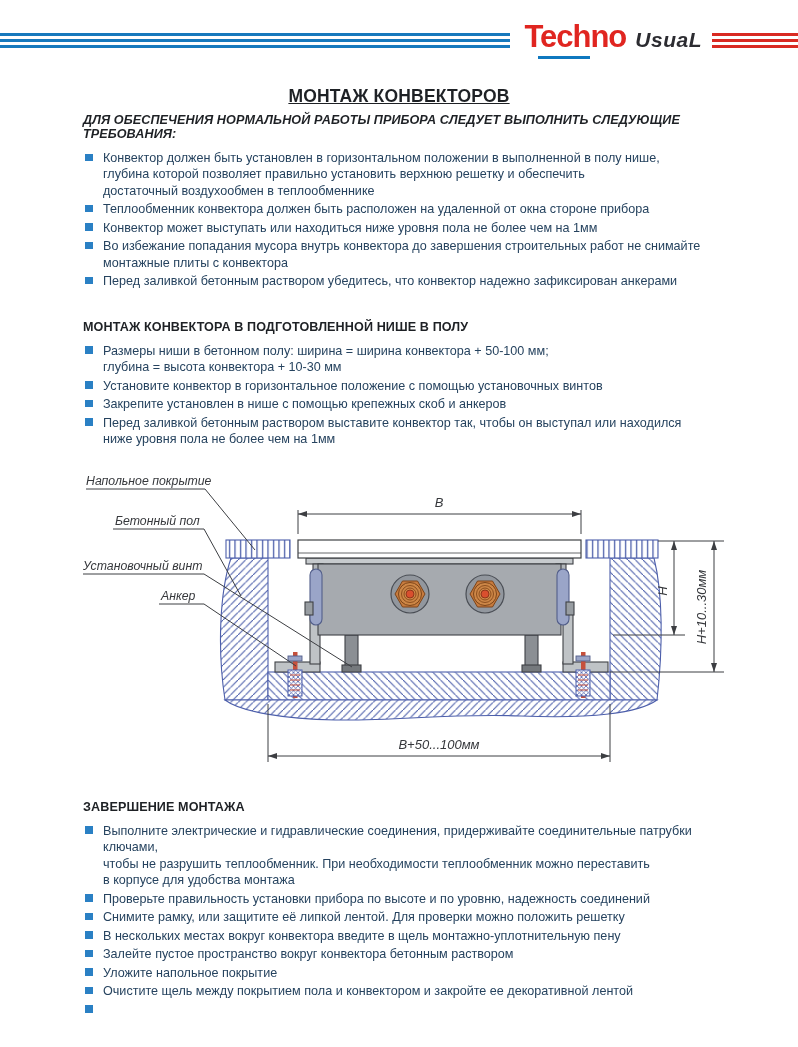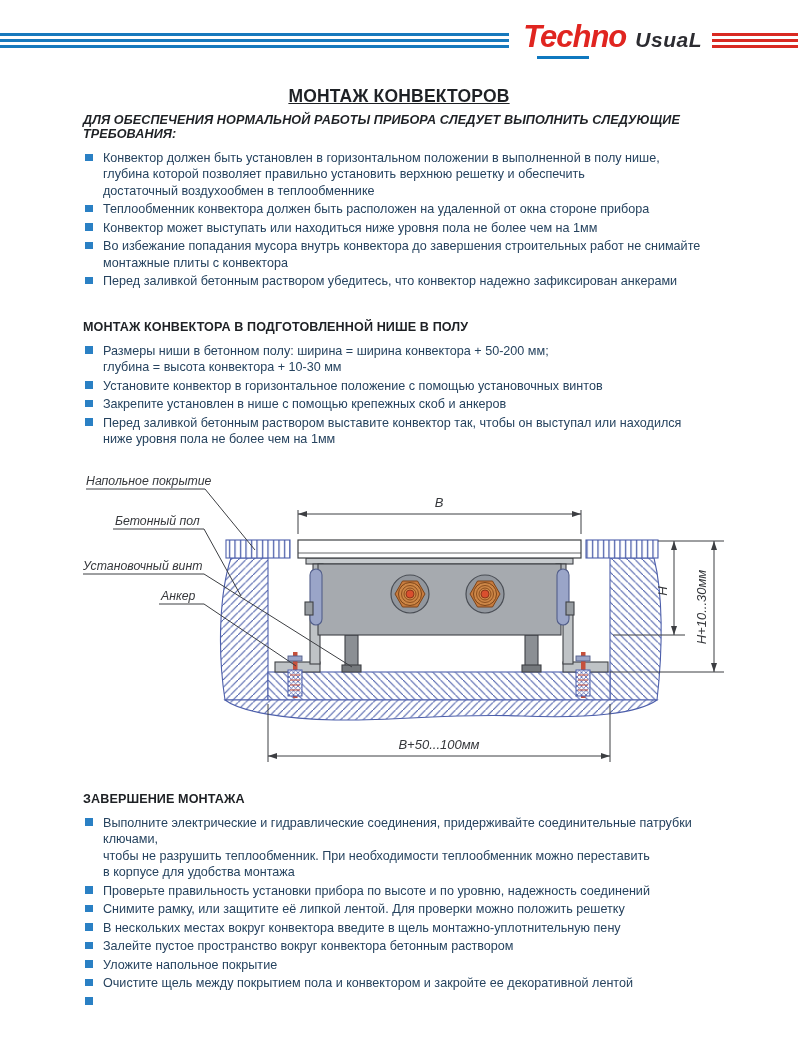--- a/index.html
+++ b/index.html
@@ -14,21 +14,21 @@
   
   header { display:flex; align-items:center; height:64px; margin-top:8px; }
   .rule { display:flex; flex-direction:column; gap:3px; }
   .rule span { display:block; height:3px; }
   .rule-blue { flex:1 1 auto; }
   .rule-blue span { background:#1779bd; }
   .rule-red { width:86px; }
   .rule-red span { background:#d92a22; }
   .logo { position:relative; display:flex; align-items:baseline; padding:0 10px 6px 14px; white-space:nowrap; }
   .logo-techno {
-    font-size:31px; font-weight:700; font-style:italic;
+    font-size:31px; font-weight:700; 
     color:#e02520; letter-spacing:-1px;
   }
   .logo-underline { position:absolute; left:28px; bottom:2px; width:52px; height:3px; background:#0f78bf; }
   .logo-usual { font-size:21px; font-weight:700; font-style:italic; color:#2c2c31; margin-left:9px; letter-spacing:0.5px; }
 
   
   .doc-title {
     text-align:center; font-size:17.5px; font-weight:700; color:#1e2125;
     letter-spacing:0.2px; margin:14px 40px 0;text-decoration:underline;
   }
@@ -85,21 +85,21 @@
       <li><span class="bullet-sq"></span><span>Конвектор может выступать или находиться ниже уровня пола не более чем на 1мм</span></li>
       <li><span class="bullet-sq"></span><span>Во избежание попадания мусора внутрь конвектора до завершения строительных работ не снимайте
 монтажные плиты с конвектора</span></li>
       <li><span class="bullet-sq"></span><span>Перед заливкой бетонным раствором убедитесь, что конвектор надежно зафиксирован анкерами</span></li>
     </ul>
   </section>
 
   <section>
     <h2 class="section-heading">МОНТАЖ КОНВЕКТОРА В ПОДГОТОВЛЕННОЙ НИШЕ В ПОЛУ</h2>
     <ul class="bullets">
-      <li><span class="bullet-sq"></span><span>Размеры ниши в бетонном полу: ширина = ширина конвектора + 50-200 мм;
+      <li><span class="bullet-sq"></span><span>Размеры ниши в бетонном полу: ширина = ширина конвектора + 50-100 мм;
 глубина = высота конвектора + 10-30 мм</span></li>
       <li><span class="bullet-sq"></span><span>Установите конвектор в горизонтальное положение с помощью установочных винтов</span></li>
       <li><span class="bullet-sq"></span><span>Закрепите установлен в нише с помощью крепежных скоб и анкеров</span></li>
       <li><span class="bullet-sq"></span><span>Перед заливкой бетонным раствором выставите конвектор так, чтобы он выступал или находился
 ниже уровня пола не более чем на 1мм</span></li>
     </ul>
   </section>
 
   <figure class="diagram">
     <svg width="670" height="298" viewBox="0 0 670 298">
@@ -222,21 +222,21 @@
         <polyline points="86,134 131,134 223,196"></polyline>
       </g>
       <text class="dlabel" x="13" y="15">Напольное покрытие</text>
       <text class="dlabel" x="42" y="55">Бетонный пол</text>
       <text class="dlabel" x="10" y="100">Установочный винт</text>
       <text class="dlabel" x="88" y="130">Анкер</text>
     </svg>
   </figure>
 
   <section>
-    <h2 class="section-heading" style="margin-top:20px;">ЗАВЕРШЕНИЕ МОНТАЖА</h2>
+    <h2 class="section-heading" style="margin-top:28px;">ЗАВЕРШЕНИЕ МОНТАЖА</h2>
     <ul class="bullets">
       <li><span class="bullet-sq"></span><span>Выполните электрические и гидравлические соединения, придерживайте соединительные патрубки ключами,
 чтобы не разрушить теплообменник. При необходимости теплообменник можно переставить
 в корпусе для удобства монтажа</span></li>
       <li><span class="bullet-sq"></span><span>Проверьте правильность установки прибора по высоте и по уровню, надежность соединений</span></li>
       <li><span class="bullet-sq"></span><span>Снимите рамку, или защитите её липкой лентой. Для проверки можно положить решетку</span></li>
       <li><span class="bullet-sq"></span><span>В нескольких местах вокруг конвектора введите в щель монтажно-уплотнительную пену</span></li>
       <li><span class="bullet-sq"></span><span>Залейте пустое пространство вокруг конвектора бетонным раствором</span></li>
       <li><span class="bullet-sq"></span><span>Уложите напольное покрытие</span></li>
       <li><span class="bullet-sq"></span><span>Очистите щель между покрытием пола и конвектором и закройте ее декоративной лентой</span></li>

